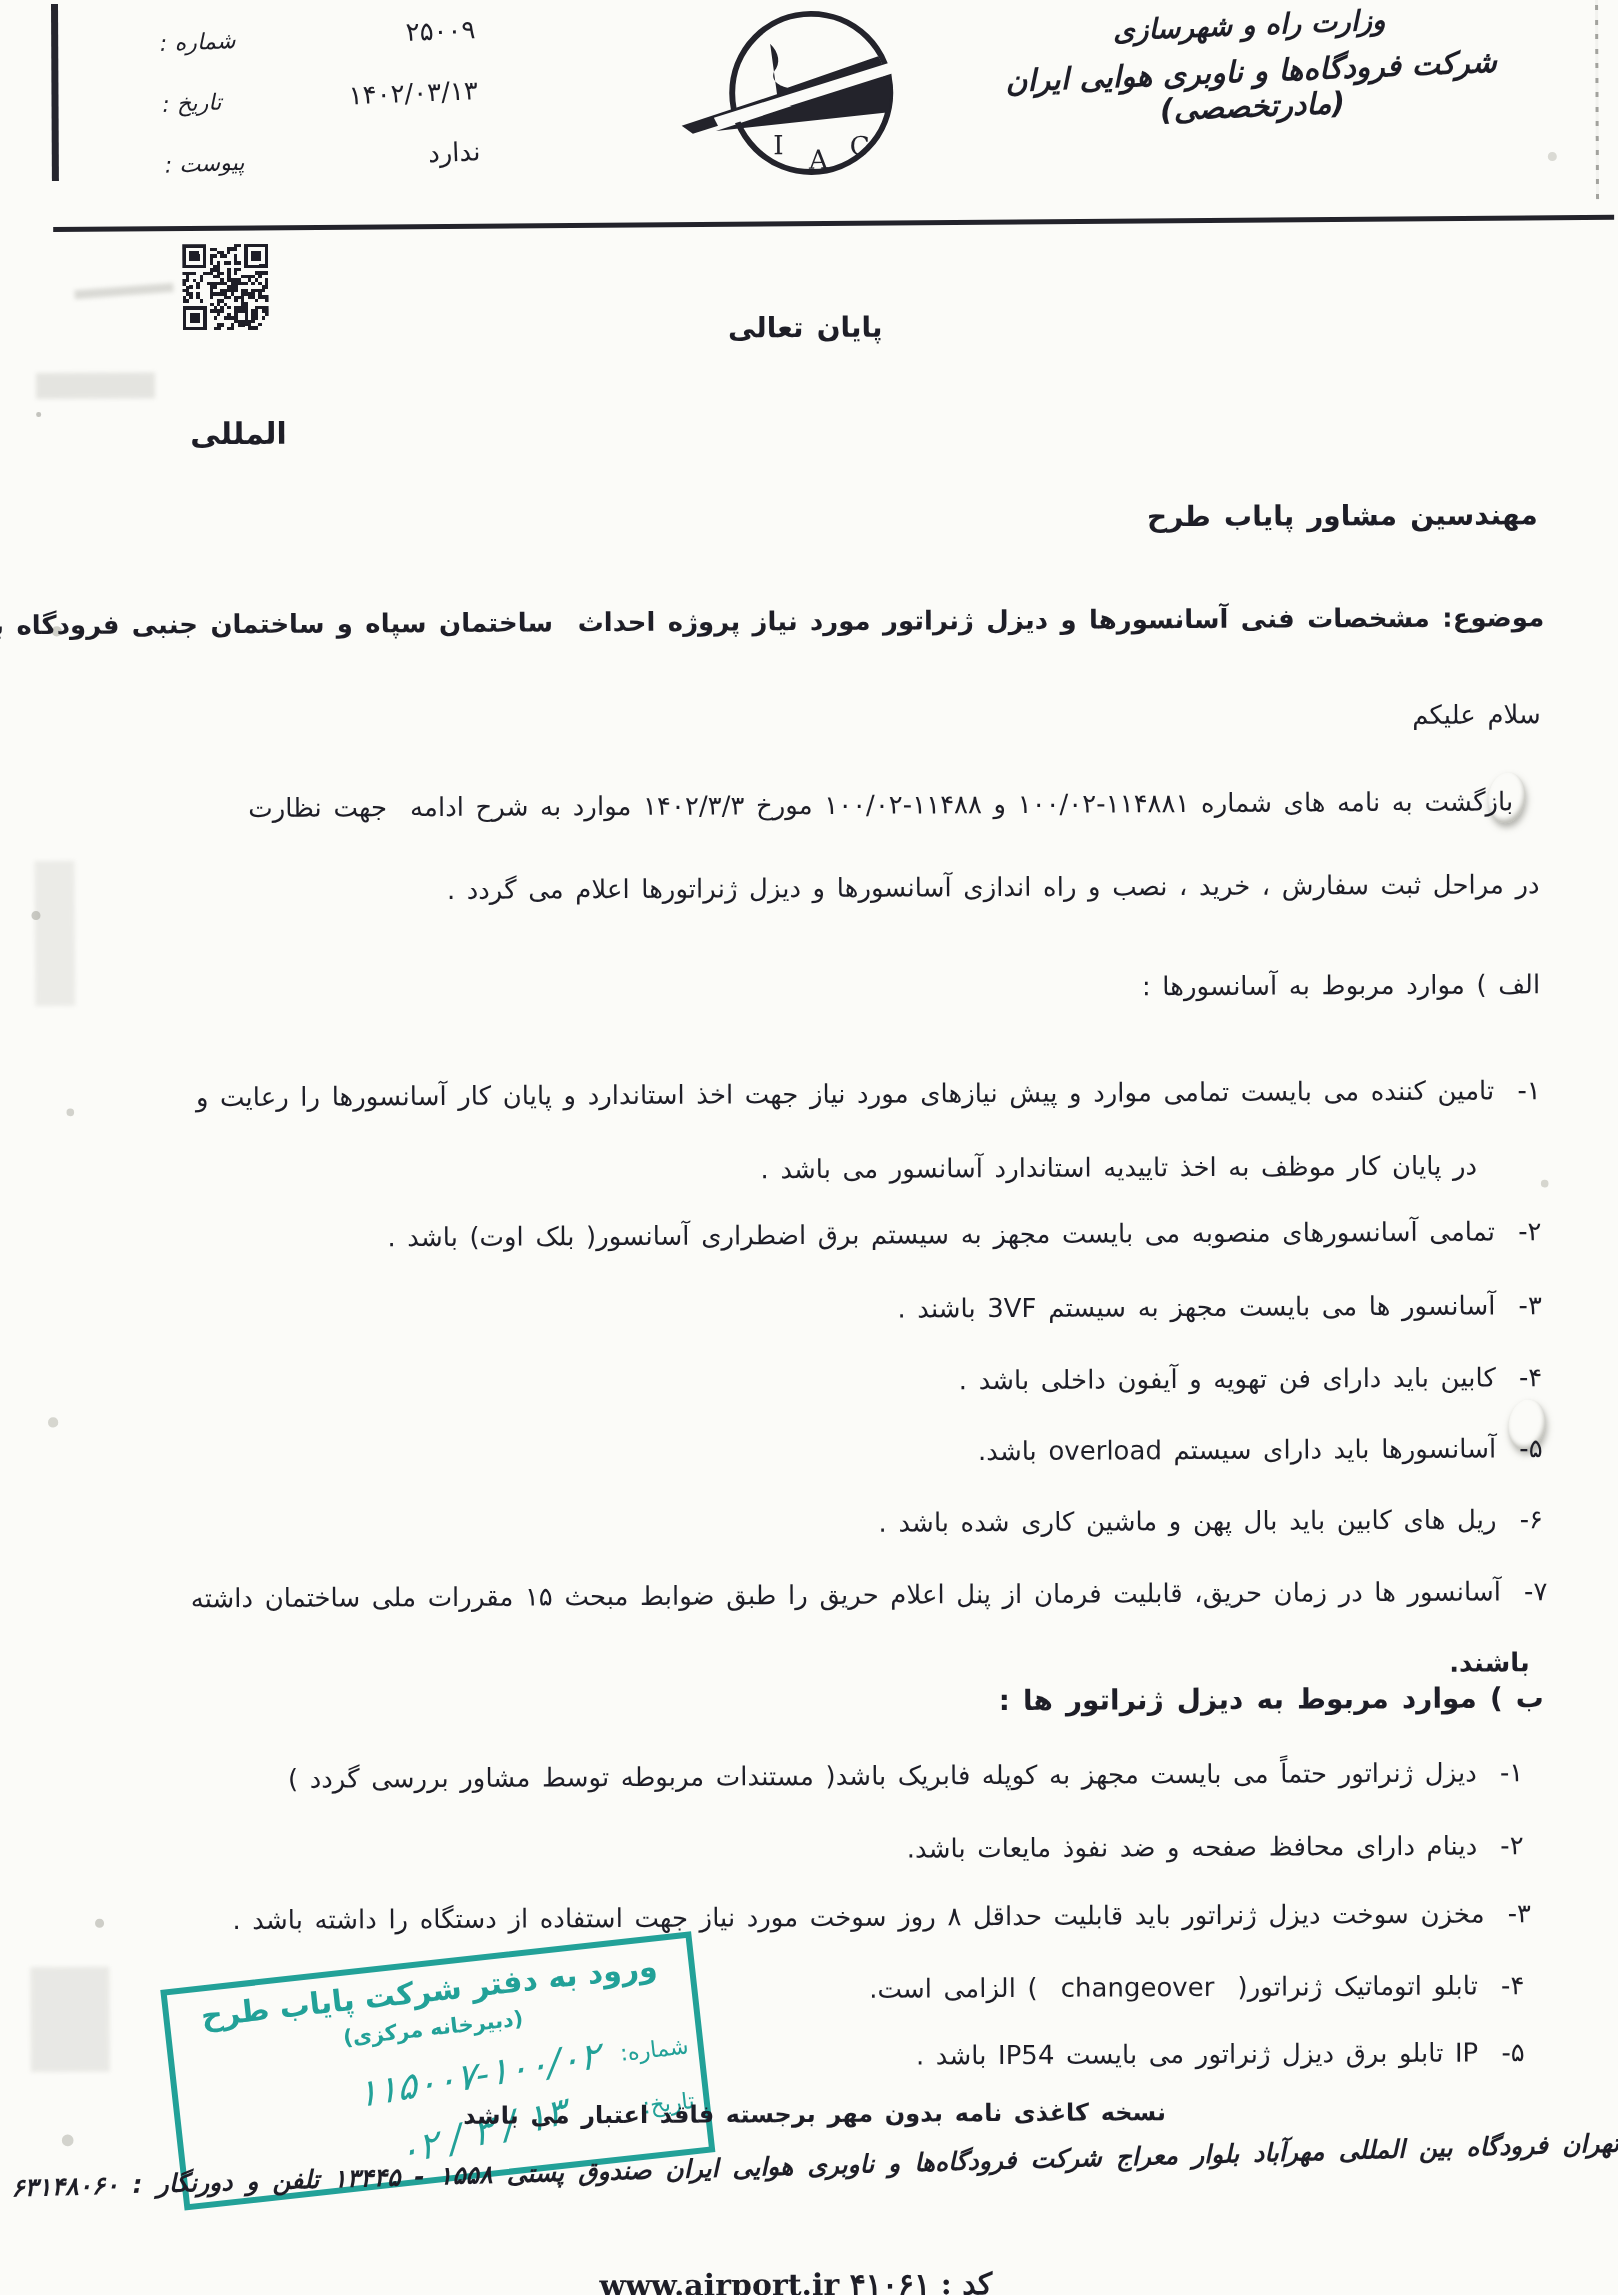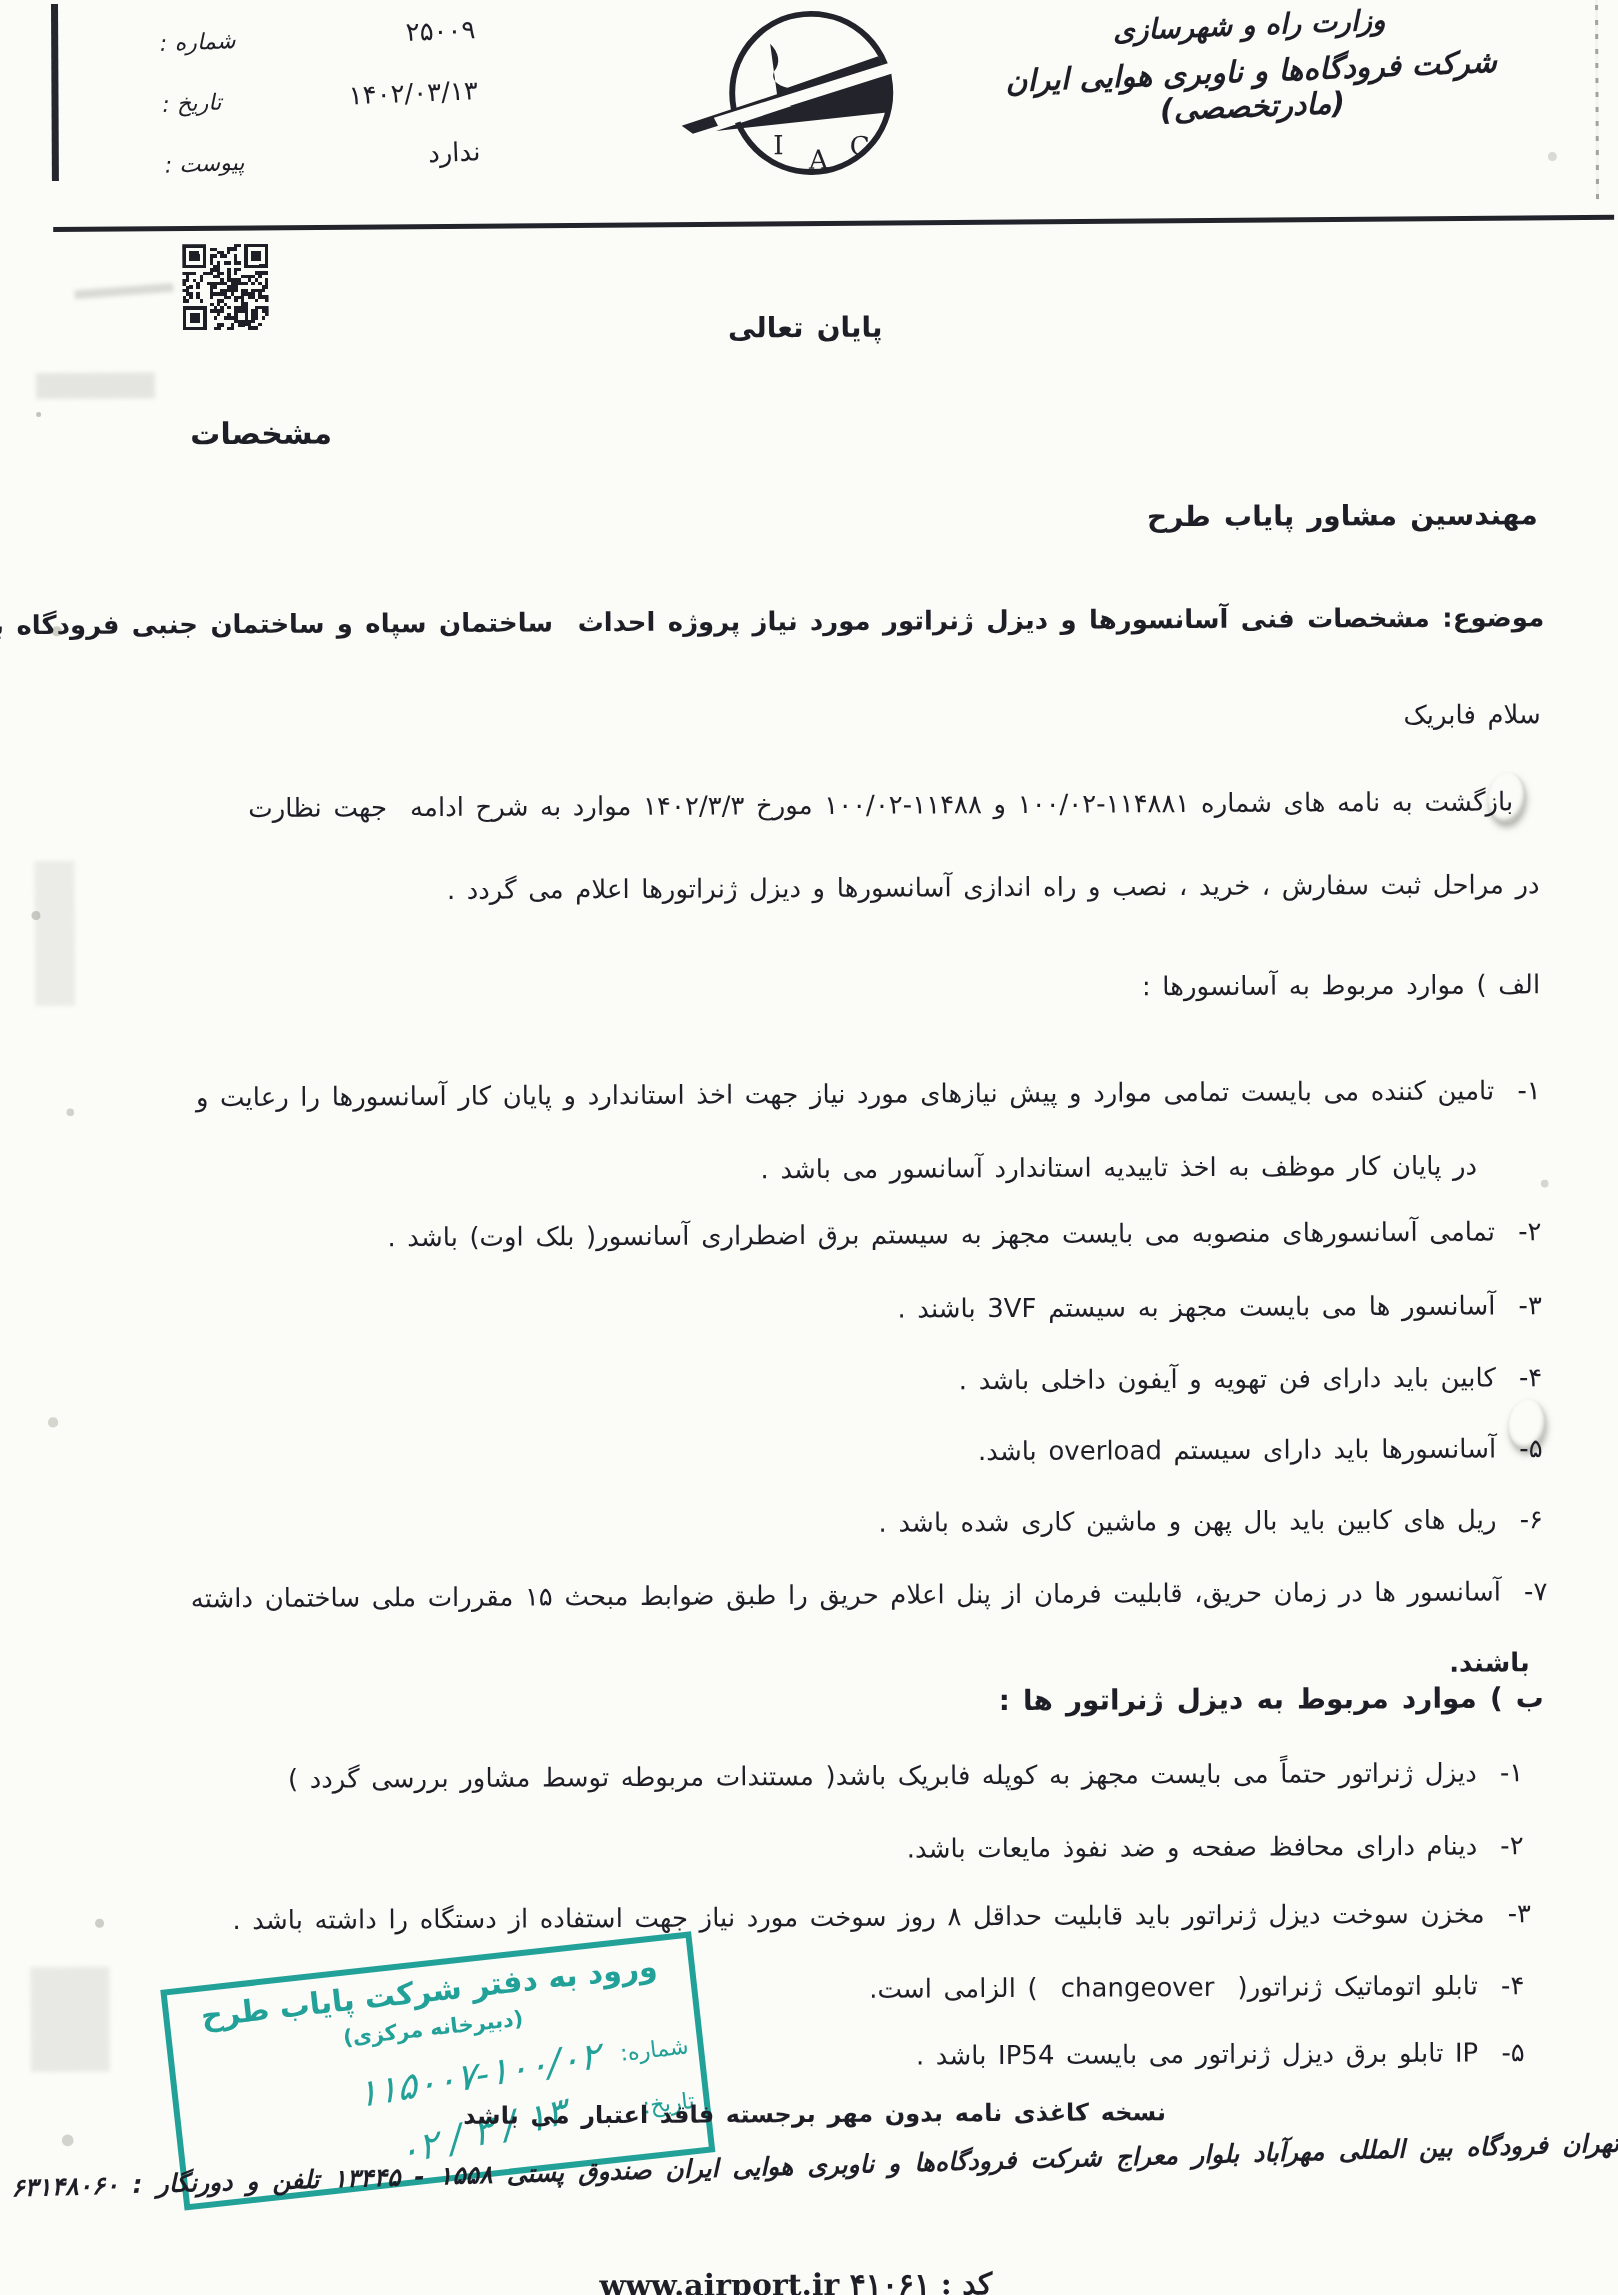--- a/index.html
+++ b/index.html
@@ -332,24 +332,24 @@
           <rect x="18" y="0" width="7" height="7" fill="#1e1e27"></rect>
           <rect x="19" y="1" width="5" height="5" fill="#fbfbf8"></rect>
           <rect x="20" y="2" width="3" height="3" fill="#1e1e27"></rect>
           <rect x="0" y="18" width="7" height="7" fill="#1e1e27"></rect>
           <rect x="1" y="19" width="5" height="5" fill="#fbfbf8"></rect>
           <rect x="2" y="20" width="3" height="3" fill="#1e1e27"></rect>
         </svg>
     </div>
 
     <div class="tline bold center" style="top:310px;font-size:28px;">پایان تعالی</div>
-    <div class="tline bold" style="top:412px;left:194px;font-size:30px;">مشخصات</div>
+    <div class="tline bold" style="top:412px;left:194px;font-size:30px;">المللی</div>
     <div class="tline bold" style="top:501px;right:78px;font-size:28px;">مهندسین مشاور پایاب طرح</div>
     <div class="tline bold" style="top:605px;right:72px;font-size:26px;">موضوع: مشخصات فنی آسانسورها و دیزل ژنراتور مورد نیاز پروژه احداث  ساختمان سپاه و ساختمان جنبی فرودگاه بوشهر</div>
-    <div class="tline" style="top:702px;right:76px;">سلام فابریک</div>
+    <div class="tline" style="top:702px;right:76px;">سلام علیکم</div>
 
     <div class="tline" style="top:789px;right:104px;">بازگشت به نامه های شماره ۱۱۴۸۸۱-۱۰۰/۰۲ و ۱۱۴۸۸-۱۰۰/۰۲ مورخ ۱۴۰۲/۳/۳ موارد به شرح ادامه  جهت نظارت</div>
     <div class="tline" style="top:872px;right:78px;">در مراحل ثبت سفارش ، خرید ، نصب و راه اندازی آسانسورها و دیزل ژنراتورها اعلام می گردد .</div>
 
     <div class="tline" style="top:972px;right:78px;">الف ) موارد مربوط به آسانسورها :</div>
     <div class="tline" style="top:1078px;right:78px;">۱-  تامین کننده می بایست تمامی موارد و پیش نیازهای مورد نیاز جهت اخذ استاندارد و پایان کار آسانسورها را رعایت و</div>
     <div class="tline" style="top:1153px;right:142px;">در پایان کار موظف به اخذ تاییدیه استاندارد آسانسور می باشد .</div>
     <div class="tline" style="top:1219px;right:78px;">۲-  تمامی آسانسورهای منصوبه می بایست مجهز به سیستم برق اضطراری آسانسور( بلک اوت) باشد .</div>
     <div class="tline" style="top:1293px;right:78px;">۳-  آسانسور ها می بایست مجهز به سیستم 3VF باشند .</div>
     <div class="tline" style="top:1365px;right:78px;">۴-  کابین باید دارای فن تهویه و آیفون داخلی باشد .</div>

